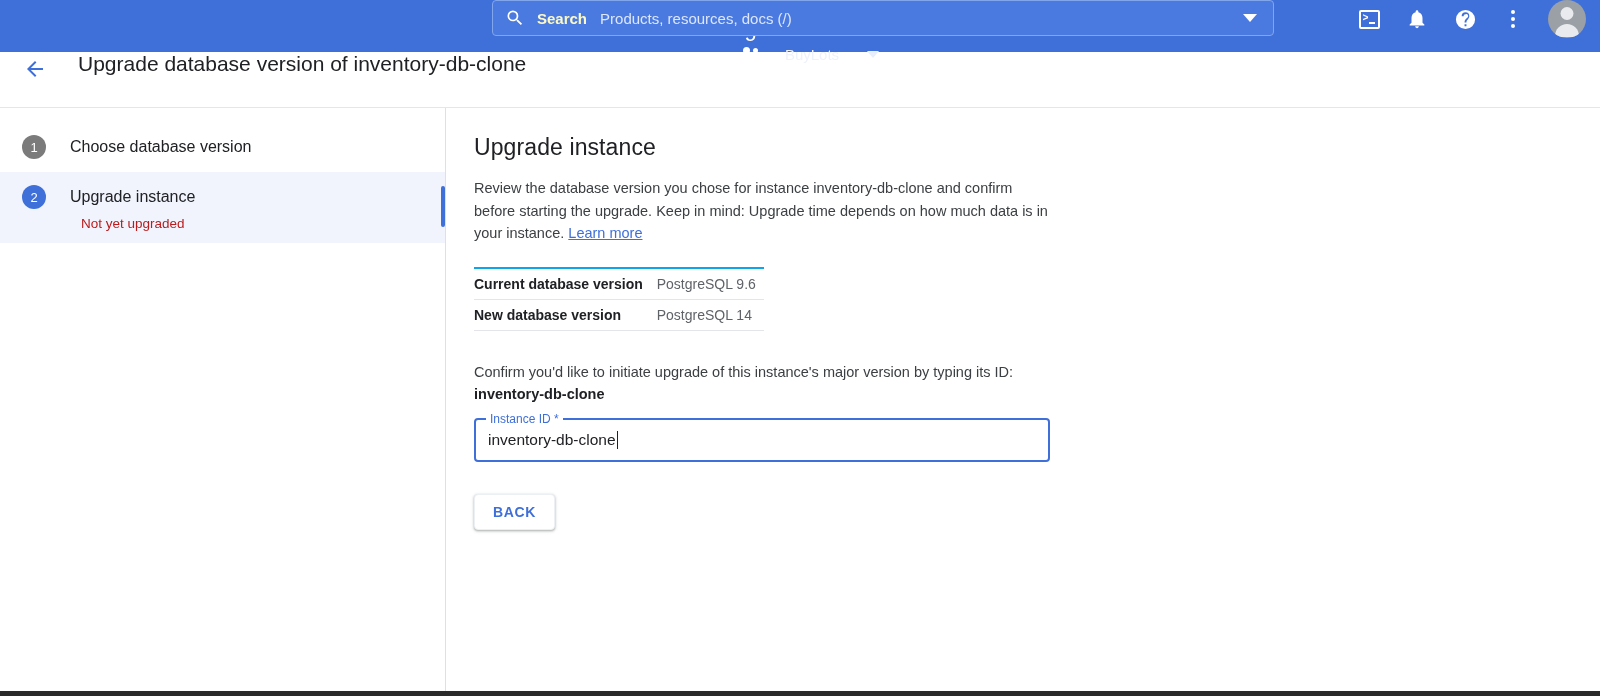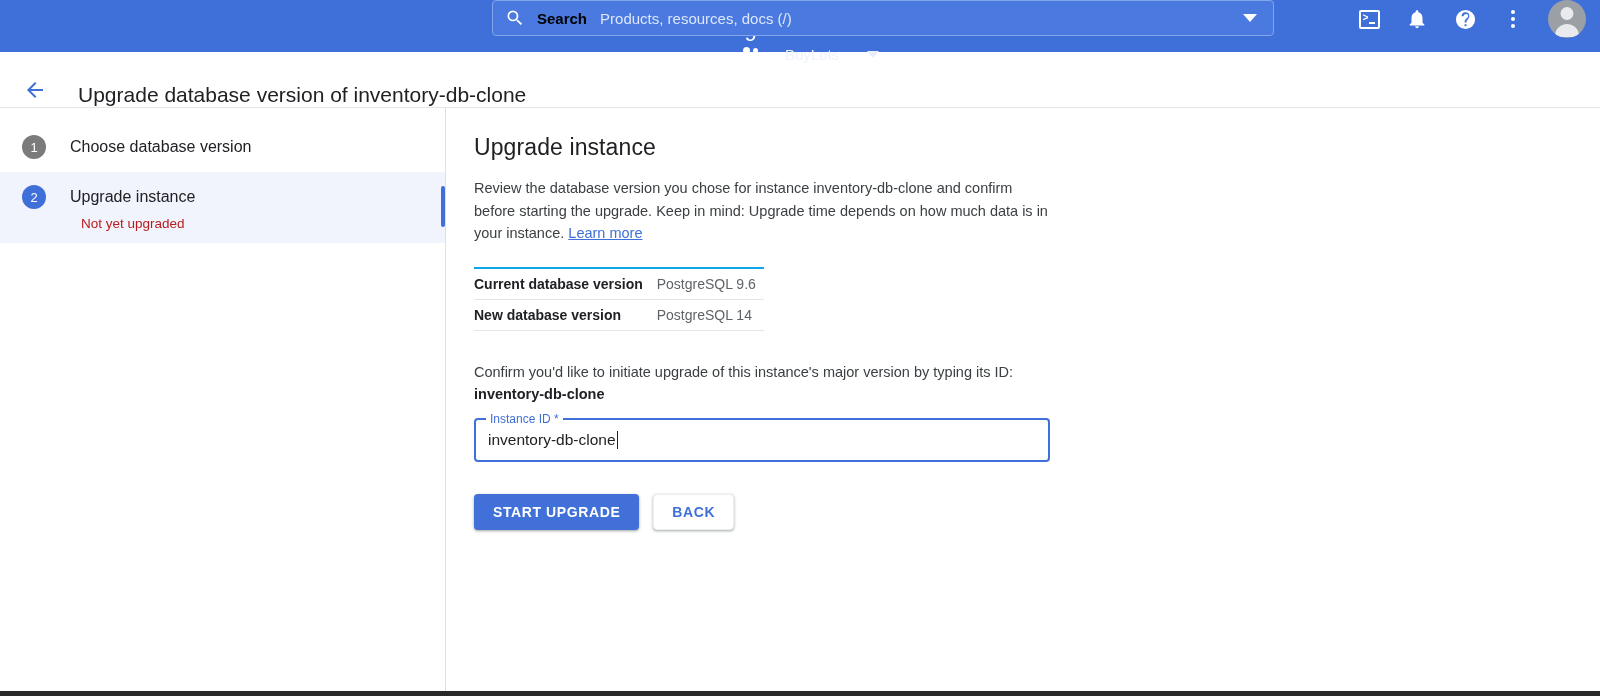--- a/index.html
+++ b/index.html
@@ -87,21 +87,21 @@
     background: #4a7ae0;
     border: 1px solid #82a6ec;
     border-radius: 4px;
     display: flex;
     align-items: center;
     padding: 0 12px;
     cursor: text;
   }
   .search-icon { width: 20px; height: 20px; flex: 0 0 auto; }
   .search-label {
-    color: #000000;
+    color: #fef9c3;
     font-size: 15px;
     font-weight: bold;
     margin-left: 12px;
   }
   .search-placeholder {
     color: #dde6fa;
     font-size: 15px;
     margin-left: 13px;
     flex: 1;
   }
@@ -184,21 +184,21 @@
     background: #e8eaed;
     bottom: 1px; left: 50%;
     transform: translateX(-50%);
   }
 
   
   .pageheader {
     height: 56px;
     background: #ffffff;
     display: flex;
-    align-items: flex-end;
+    align-items: flex-start;
     padding-left: 18px;
     border-bottom: 1px solid #e4e6e9;
   }
   .back-arrow {
     width: 34px; height: 34px;
     display: flex; align-items: center; justify-content: center;
     cursor: pointer;
   }
   .page-title {
     font-size: 21px;
@@ -493,21 +493,20 @@
 
       <p class="confirm"><span>Confirm you'd like to initiate upgrade of this instance's major version by typing its ID:</span><br><b>inventory-db-clone</b></p>
 
       <div class="field">
         <span class="field-label">Instance ID *</span>
         <span class="field-value">inventory-db-clone</span>
           <span class="caret-bar"></span>
       </div>
 
       <div class="buttons">
-        <div class="btn btn-primary">START UPGRADE</div>
         <div class="btn btn-secondary">BACK</div>
       </div>
 
     </div>
   </div>
 </div>
 
 <div class="bottom-strip"></div>
 
 </body></html>

